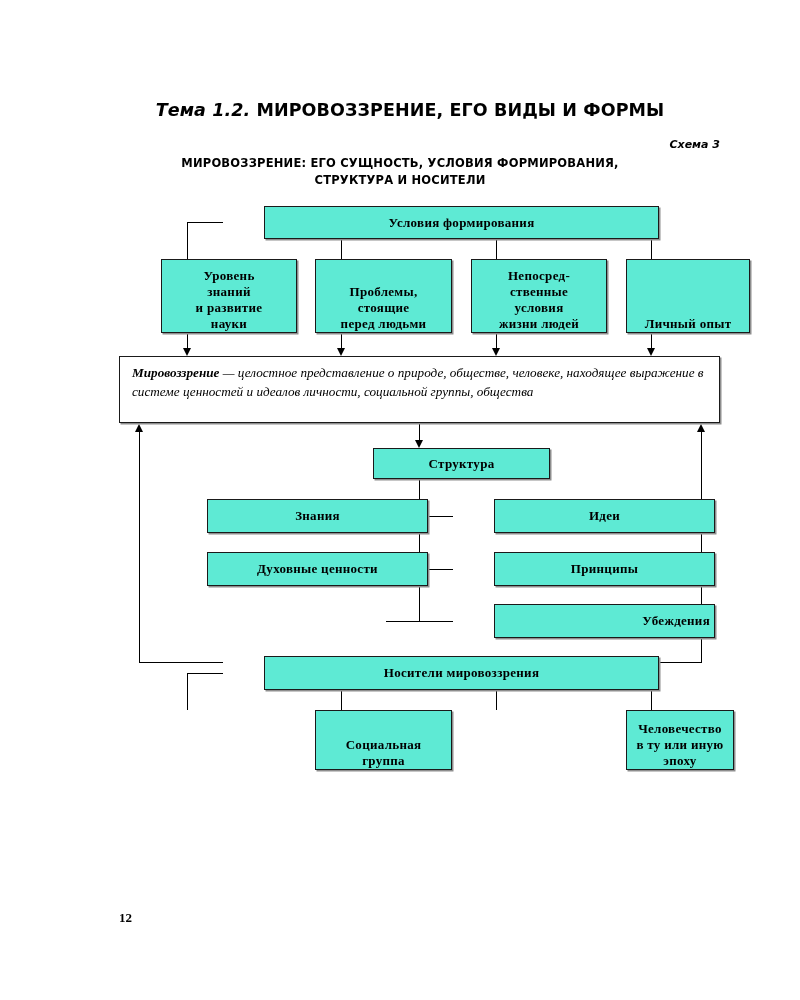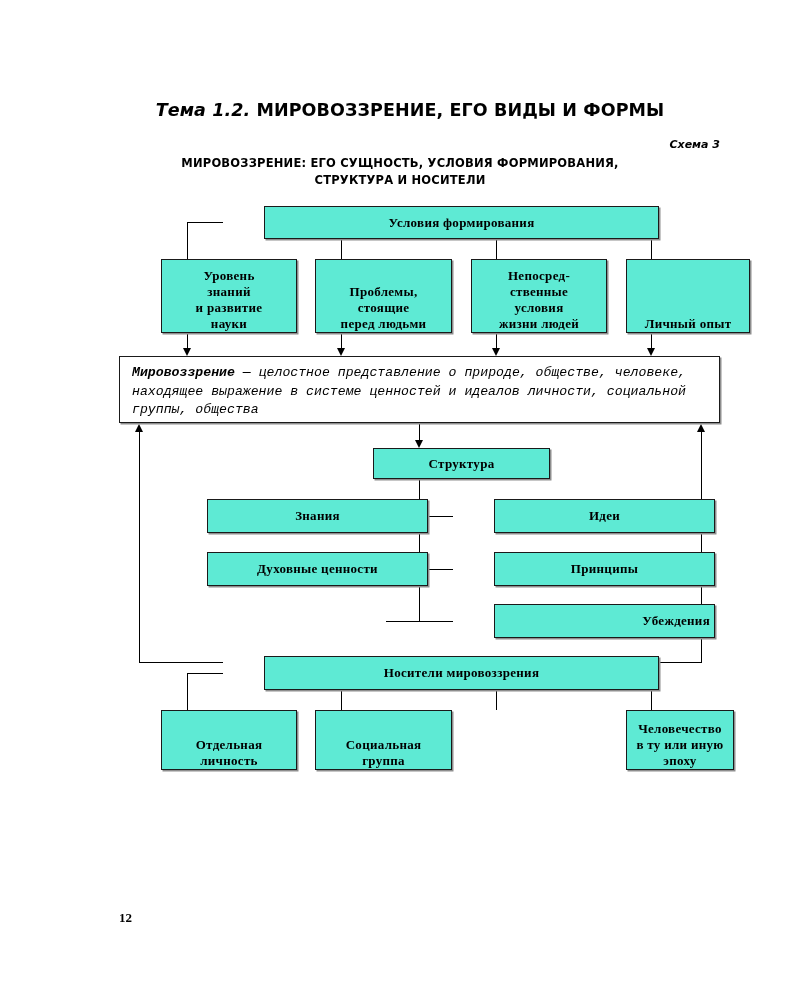--- a/index.html
+++ b/index.html
@@ -60,21 +60,21 @@
   .box.top-align{align-items:flex-end;padding-top:6px;}
   .box .inner{width:100%;padding:0 4px;box-sizing:border-box;}
 
   
   .def-box{
     position:absolute;
     box-sizing:border-box;
     background:#ffffff;
     border:1px solid #1a1a1a;
     box-shadow:1.5px 1.5px 0 0 #8e8e8e;
-    font-family:Liberation Mono, monospace;
+    font-family:Liberation Serif, serif;
     font-style:italic;
     font-size:13.2px;
     line-height:18.5px;
     text-align:left;
     padding:7px 10px 6px 12px;
     z-index:3;
   }
   .def-box b{font-weight:bold;font-style:italic;}
 
   
@@ -221,26 +221,20 @@
     <span class="inner">Носители мировоззрения</span>
   </div>
 
   <div class="ln lnh" style="left:187px;top:673px;width:36px;"></div>
   <div class="ln lnv" style="left:187px;top:673px;height:37px;"></div>
   <div class="ln lnh" style="left:616px;top:673px;width:36px;"></div>
   <div class="ln lnv" style="left:651px;top:673px;height:37px;"></div>
   <div class="ln lnv" style="left:341px;top:690px;height:20px;"></div>
   <div class="ln lnv" style="left:496px;top:690px;height:20px;"></div>
 
-  <div class="box top-align" style="left:119px;top:710px;width:136px;height:60px;">
-    <span class="inner">
-      <span>Отдельная</span><br>
-      <span>личность</span>
-    </span>
-  </div>
 
   <div class="box top-align" style="left:273px;top:710px;width:137px;height:60px;">
     <span class="inner">
       <span>Социальная</span><br>
       <span>группа</span>
     </span>
   </div>
 
 
   <div class="box top-align" style="left:584px;top:710px;width:108px;height:60px;">

